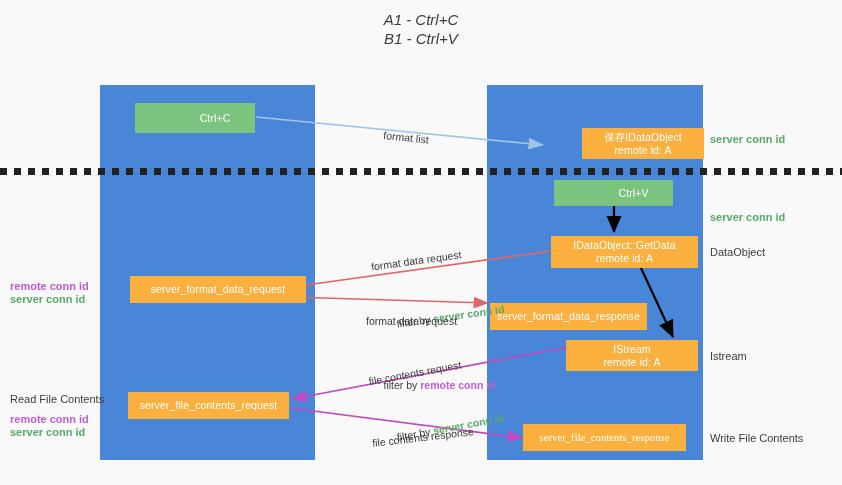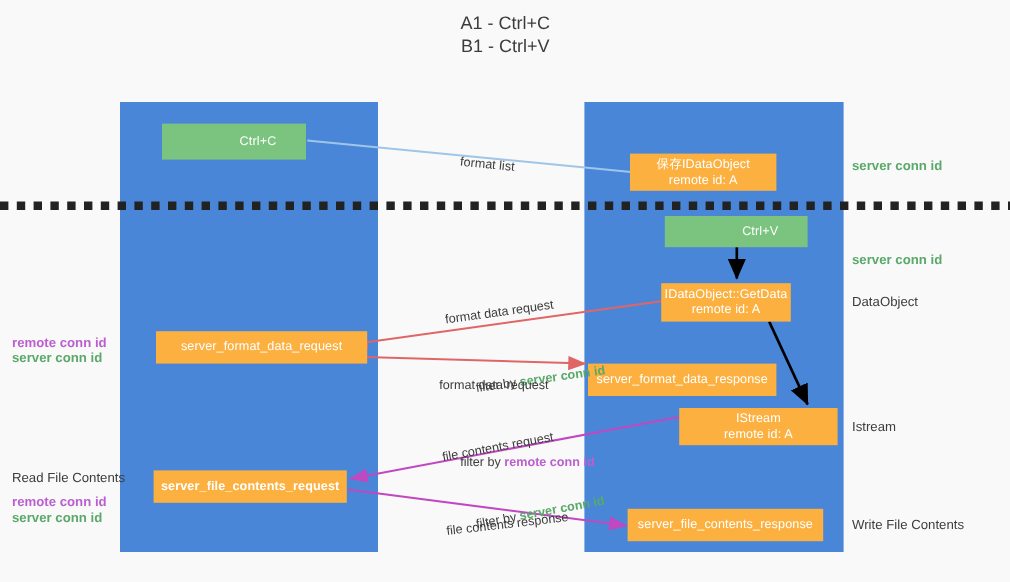--- a/index.html
+++ b/index.html
@@ -20,20 +20,21 @@
   .title {
     position: absolute;
     left: 0;
     top: 10px;
     width: 842px;
     text-align: center;
     color: #3c3c3c;
     font-size: 15px;
     line-height: 19px;
     white-space: pre;
+    font-style: italic;
   }
   .col-header {
     position: absolute;
     text-align: center;
     color: #434343;
     font-size: 11.5px;
     line-height: 14px;
     white-space: pre;
   }
   .lane {
@@ -140,38 +141,38 @@
 
     <line x1="290" y1="408" x2="522" y2="438" stroke="#c048c0" stroke-width="1.7" marker-end="url(#ah-purple)"></line>
   </svg>
 
   <svg class="divider" viewBox="0 0 842 11">
     <line x1="0" y1="5.5" x2="842" y2="5.5" stroke="#222222" stroke-width="7" stroke-dasharray="7 7"></line>
   </svg>
 
   <div class="node green" style="left:135px; top:103px; width:120px; height:30px;">Ctrl+C</div>
 
-  <div class="node orange" style="left:525px; top:128px; width:122px; height:31px;">保存IDataObject
+  <div class="node orange" style="left:582px; top:128px; width:122px; height:31px;">保存IDataObject
 remote id: A</div>
 
   <div class="node green" style="left:554px; top:180px; width:119px; height:26px;">Ctrl+V</div>
 
-  <div class="node orange" style="left:551px; top:236px; width:108px; height:32px;">IDataObject::GetData
+  <div class="node orange" style="left:551px; top:236px; width:147px; height:32px;">IDataObject::GetData
 remote id: A</div>
 
   <div class="node orange" style="left:130px; top:276px; width:176px; height:27px;">server_format_data_request</div>
 
   <div class="node orange" style="left:490px; top:289px; width:157px; height:27px;margin-top:14px;">server_format_data_response</div>
 
   <div class="node orange" style="left:566px; top:340px; width:132px; height:31px;">IStream
 remote id: A</div>
 
-  <div class="node orange" style="left:128px; top:392px; width:161px; height:27px;font-weight:bold;">server_file_contents_request</div>
-
-  <div class="node orange" style="left:523px; top:424px; width:163px; height:27px;">server_file_contents_response</div>
+  <div class="node orange" style="left:128px; top:392px; width:161px; height:27px;">server_file_contents_request</div>
+
+  <div class="node orange" style="left:523px; top:424px; width:163px; height:27px;font-family:Liberation Serif, serif;">server_file_contents_response</div>
 
   <div class="side-label lbl-green" style="left:710px; top:132px;">server conn id</div>
   <div class="side-label lbl-green" style="left:710px; top:210px;">server conn id</div>
   <div class="side-label lbl-dark" style="left:710px; top:245px;">DataObject</div>
   <div class="side-label lbl-dark" style="left:710px; top:349px;">Istream</div>
   <div class="side-label lbl-dark" style="left:710px; top:431px;text-align:right;">Write File Contents</div>
 
   <div class="side-label lbl-purple" style="left:10px; top:279px;">remote conn id</div>
   <div class="side-label lbl-green" style="left:10px; top:292px;">server conn id</div>
 

